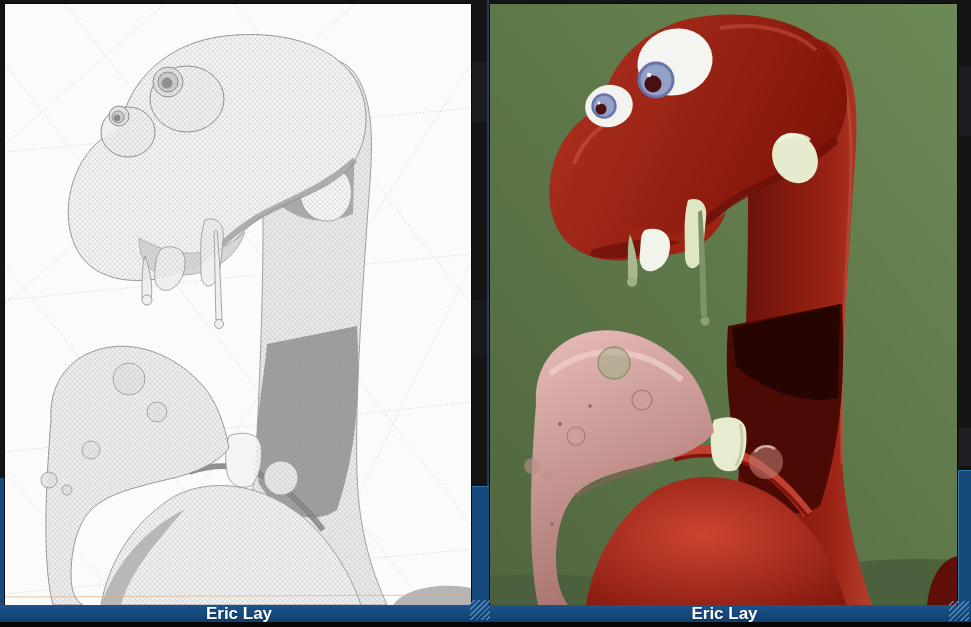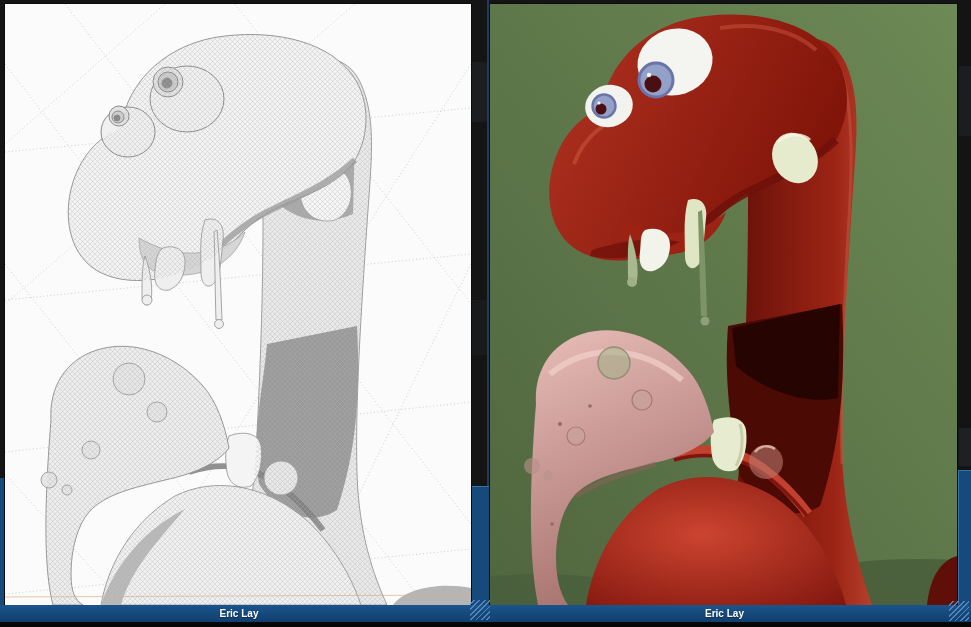--- a/index.html
+++ b/index.html
@@ -10,21 +10,21 @@
   .backdrop-hint{background:#23252b;opacity:.55;}
   .blue-line{background:#1d3c63;}
   
   .panel{background:#164a7d;}
   .panel-edge-v{background:#3571ab;width:1px;}
   .panel-edge-h{background:#3571ab;height:1px;}
   
   #caption-strip{left:0;top:605px;width:971px;height:17px;
     background:linear-gradient(#1a548c,#113f6d);}
   .caption{position:absolute;top:0;height:17px;line-height:17px;
-    color:#fff;font-weight:bold;font-size:10px;text-align:center;
+    color:#fff;font-weight:bold;font-size:17px;text-align:center;
     text-shadow:0 1px 1px #0a2a50;}
   #caption-left{left:0;width:478px;}
   #caption-right{left:478px;width:493px;}
   #bottom-strip{left:0;top:622px;width:971px;height:5px;background:#060606;}
   
   .popup-img{overflow:hidden;background:#000;box-shadow:0 0 0 1px #0b0b0b;}
   #left-popup{left:5px;top:4px;width:466px;height:601px;}
   #right-popup{left:490px;top:4px;width:467px;height:601px;}
   .popup-img svg{display:block;}
   

